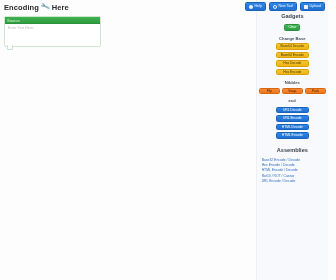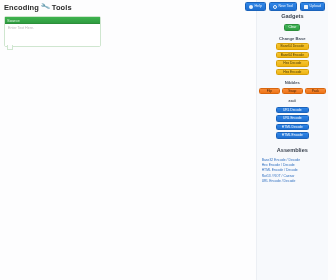--- a/index.html
+++ b/index.html
@@ -204,21 +204,21 @@
 <body>
 
 <div class="page">
 
   <div class="main-col">
 
     <div class="topbar">
       <div class="brand">
         <span>Encoding</span>
         <span class="wrench">🔧</span>
-        <span>Tools</span>
+        <span>Here</span>
       </div>
     </div>
 
     <div class="panel">
       <div class="panel-head">
         <span class="panel-head-title">Source</span>
       </div>
       <div class="panel-body">
         <div class="panel-placeholder">Enter Text Here.</div>
       </div>

